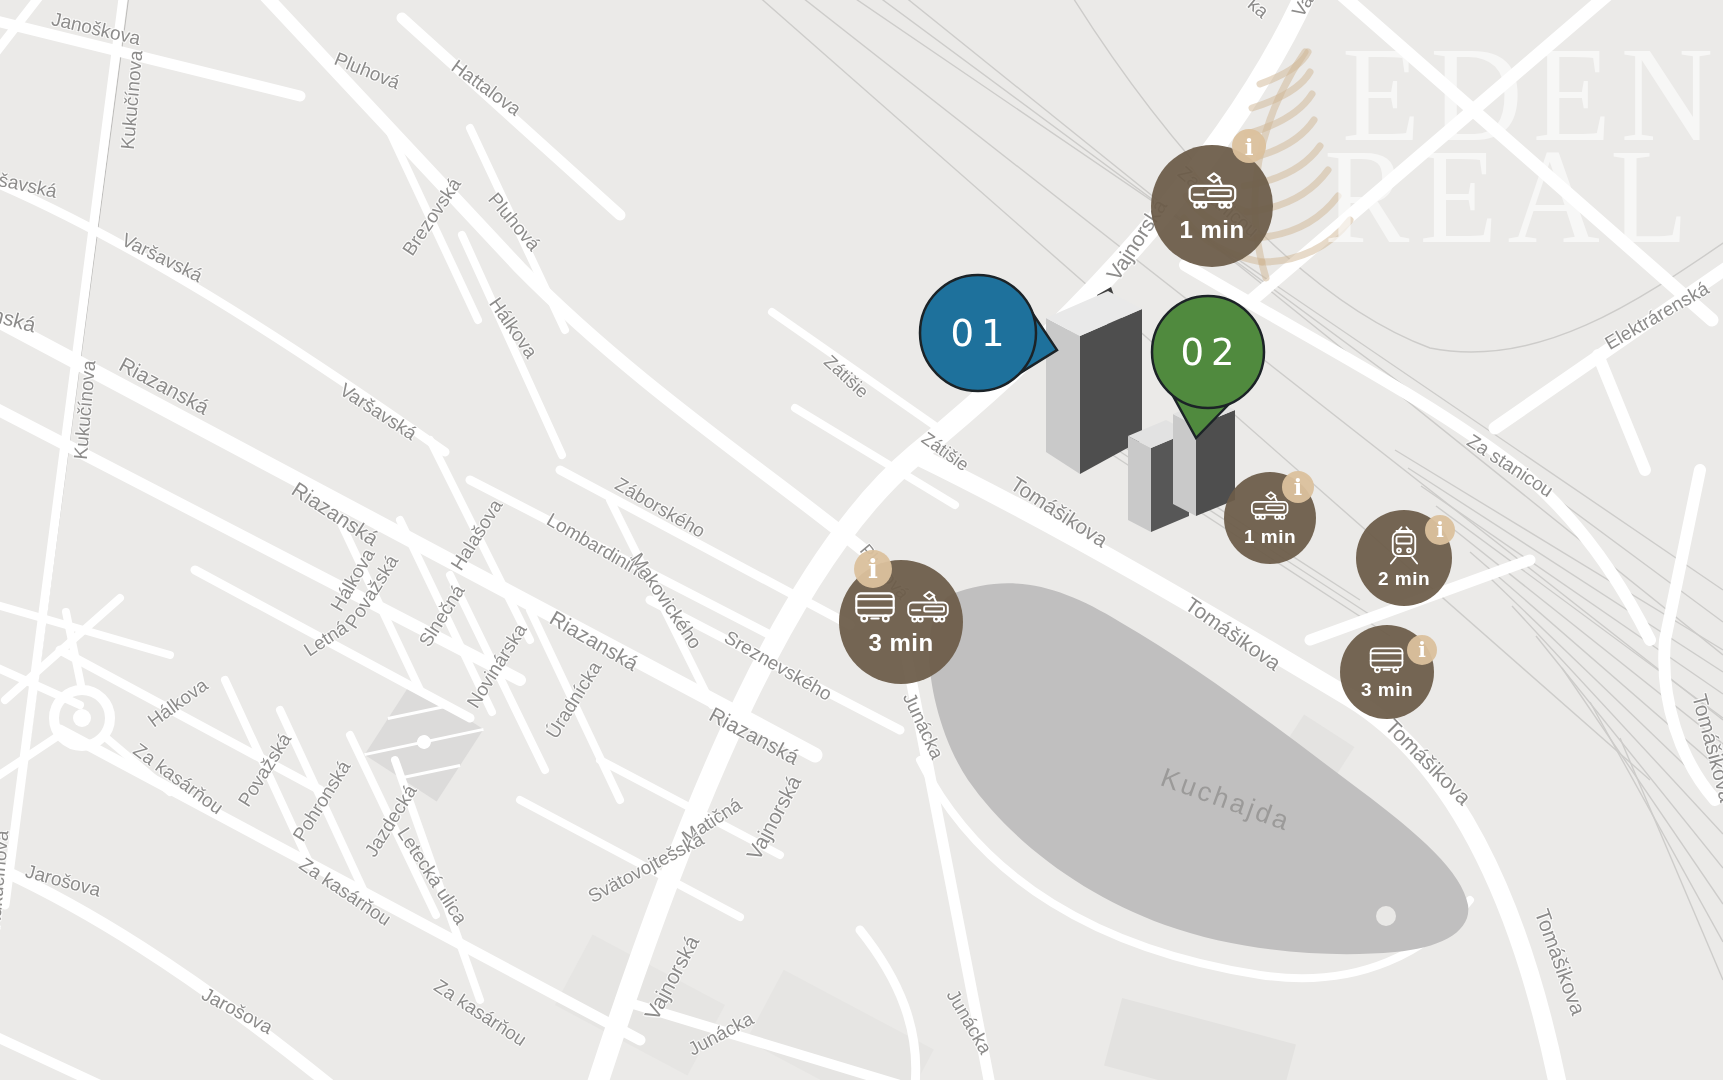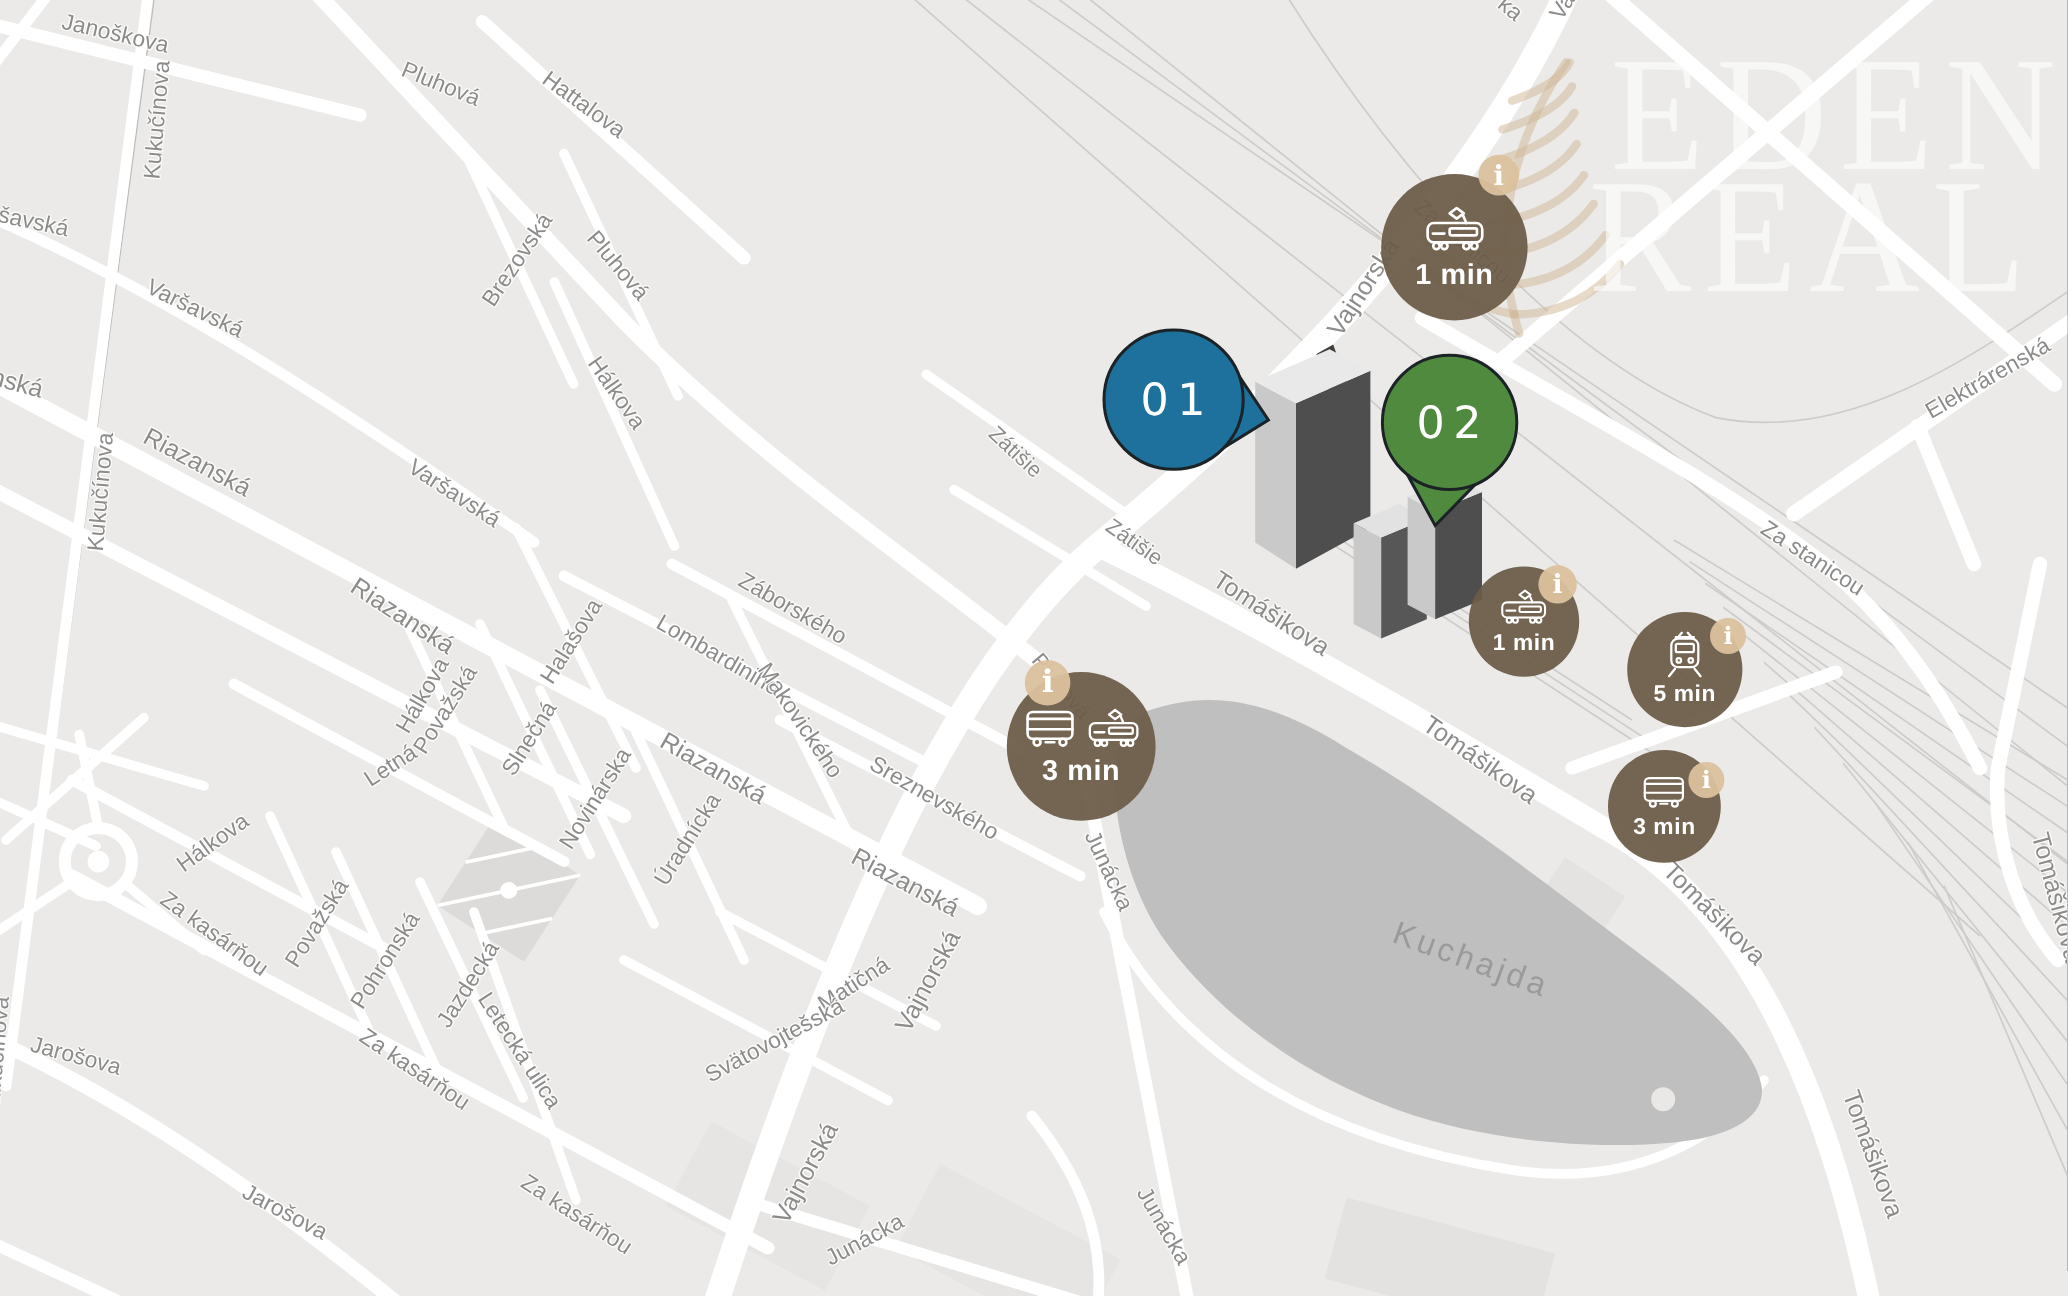--- a/index.html
+++ b/index.html
@@ -326,21 +326,21 @@
             <path d="M37,8 L32,2"></path>
             <path d="M16,8 L40,8"></path>
             <rect x="10" y="10" width="36" height="38" rx="9"></rect>
             <rect x="16" y="17" width="24" height="11" rx="2"></rect>
             <circle cx="20" cy="39" r="3"></circle>
             <circle cx="36" cy="39" r="3"></circle>
             <path d="M15,50 L7,60"></path>
             <path d="M41,50 L49,60"></path>
           </svg>
         </div>
-        <div class="time" style="font-size: 19px;">5 min</div>
+        <div class="time" style="font-size: 19px;">2 min</div>
         <div class="info" style="height: 30px; width: 30px; left: 69px; top: 5px; font-size: 20px;">i</div>
       </div>
       <div class="badge" style="left: 1340px; top: 625px; height: 94px; width: 94px;">
         <div class="icons">
           <svg viewBox="0 0 64 48" fill="none" stroke="#fff" stroke-width="3" stroke-linejoin="round" stroke-linecap="round" style="height: 34px; width: 39.1px;">
             <rect x="6" y="5" width="52" height="31" rx="6"></rect>
             <line x1="6" y1="13" x2="58" y2="13"></line>
             <line x1="6" y1="25" x2="58" y2="25"></line>
             <circle cx="17" cy="40" r="4"></circle>
             <circle cx="47" cy="40" r="4"></circle>

